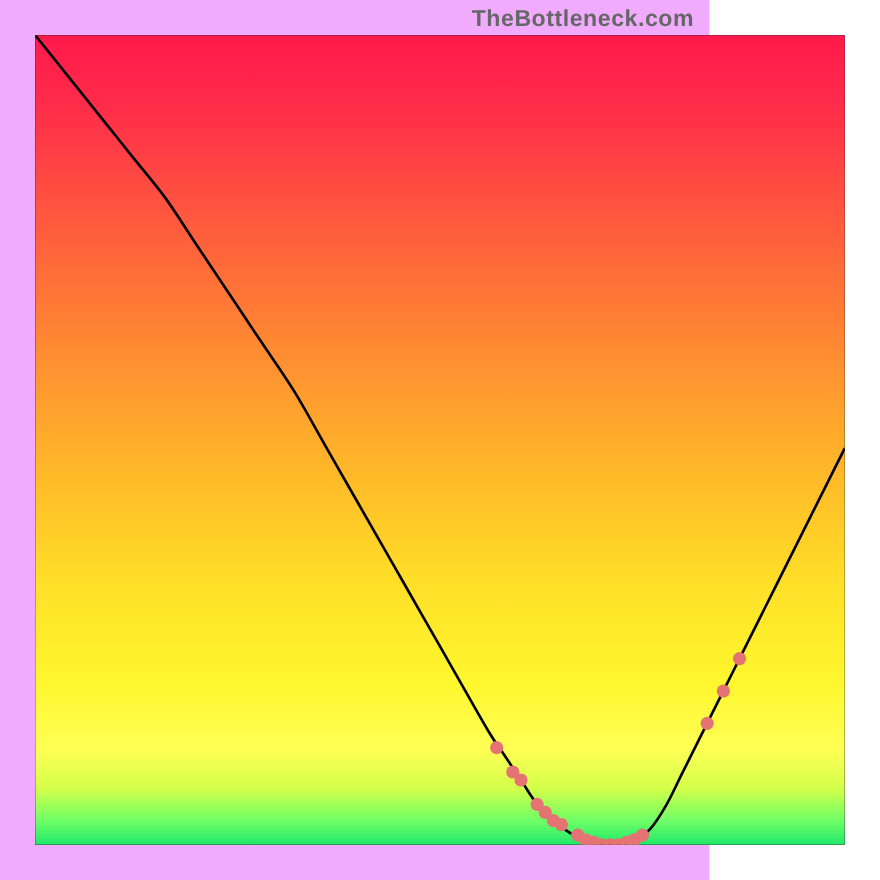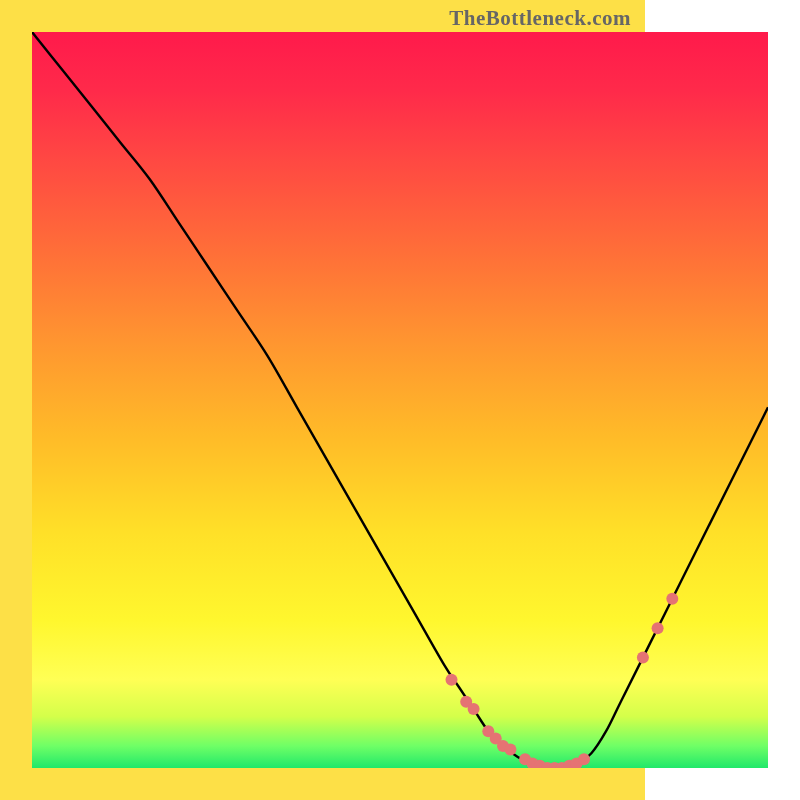--- a/index.html
+++ b/index.html
@@ -5,22 +5,21 @@
   body {
     margin: 0;
     padding: 0;
     background: #fff;
     font-family: Arial, Helvetica, sans-serif;
   }
   .frame {
     width: 645px;
     height: 800px;
     position: relative;
-    background: #fde047;
-    font-family: Liberation Serif, serif;
+    background: #f0abfc;
   }
   .watermark {
     position: absolute;
     top: 6px;
     right: 14px;
     color: #666;
     font-size: 21px;
     font-weight: bold;
     letter-spacing: 0.5px;
   }

